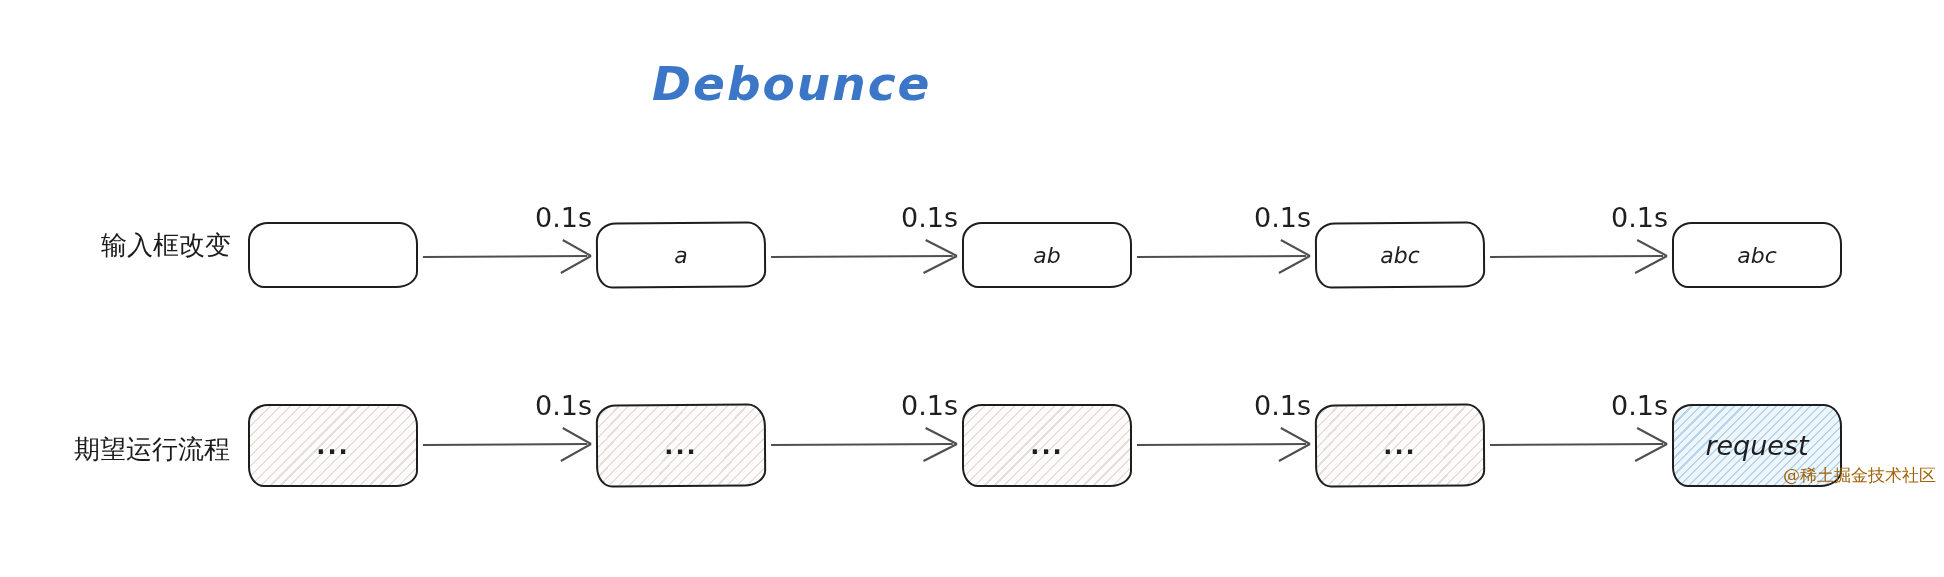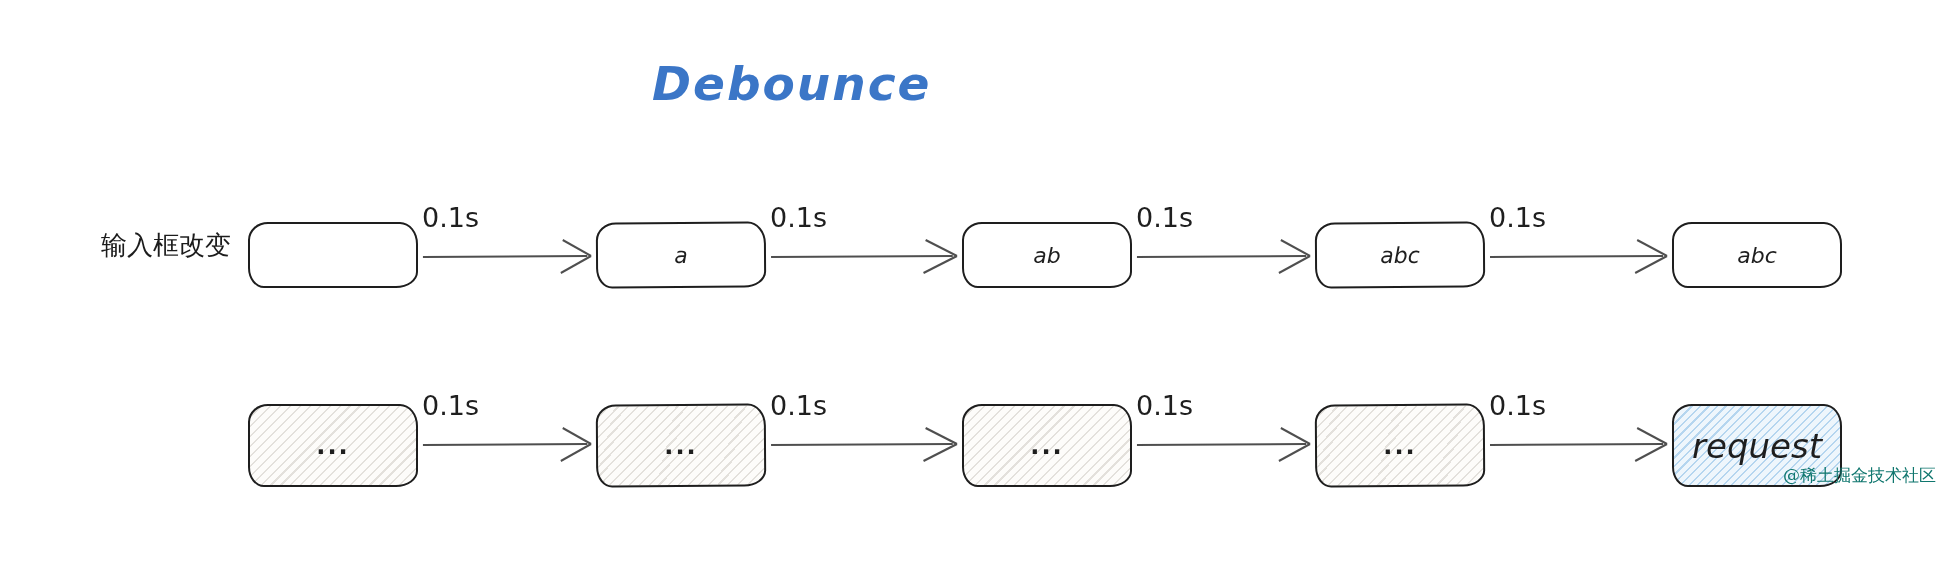--- a/index.html
+++ b/index.html
@@ -41,38 +41,38 @@
     background-color:#fdfcfa;
     background-image:repeating-linear-gradient(135deg,
       rgba(125,115,100,0.20) 0 1.5px, transparent 1.5px 7px);
   }
   .box.hatch-blue{
     background-color:#eef6fc;
     background-image:repeating-linear-gradient(135deg,
       rgba(95,165,220,0.40) 0 1.5px, transparent 1.5px 6px);
   }
   .box .dots{font-style:normal;font-weight:bold;font-size:24px;letter-spacing:2px;line-height:10px;}
-  .box .req{font-size:34px;}
+  .box .req{font-size:27px;}
   
   .arrow{
-    position:absolute;display:flex;flex-direction:column;align-items:flex-start;
+    position:absolute;display:flex;flex-direction:column;align-items:flex-end;
   }
   .arrow.r1{top:203px;} .arrow.r2{top:391px;}
   .arrow.g0{left:422px;width:170px;}
   .arrow.g1{left:770px;width:188px;}
   .arrow.g2{left:1136px;width:175px;}
   .arrow.g3{left:1489px;width:179px;}
   .arrow .alabel{
     font-size:27px;color:#1f1f1f;height:30px;line-height:30px;white-space:nowrap;
   }
   .arrow svg{display:block;width:100%;height:46px;}
   
   .watermark{
     position:absolute;right:8px;bottom:10px;
-    font-size:17px;color:#0f766e;white-space:nowrap;
+    font-size:17px;color:#a16207;white-space:nowrap;
     font-family:"DejaVu Serif","Liberation Serif",serif;
   }
 </style>
 </head>
 <body>
 
 <div id="canvas">
 
   <div class="title-main">Debounce</div>
 
@@ -120,20 +120,21 @@
   </div>
   <div class="arrow r1 g3">
     <span class="alabel">0.1s</span>
     <svg viewBox="0 0 180 46" preserveAspectRatio="none">
       <line x1="1" y1="24" x2="175" y2="23" stroke="#4f4f4f" stroke-width="2"></line>
       <line x1="149" y1="7" x2="179" y2="23" stroke="#4f4f4f" stroke-width="2"></line>
       <line x1="147" y1="40" x2="179" y2="23" stroke="#4f4f4f" stroke-width="2"></line>
     </svg>
   </div>
 
+  <div class="row-label r2">期望运行流程</div>
 
   <div class="box r2 c0 hatch">
     <span class="dots">...</span>
   </div>
   <div class="box r2 c1 hatch tilt">
     <span class="dots">...</span>
   </div>
   <div class="box r2 c2 hatch">
     <span class="dots">...</span>
   </div>

